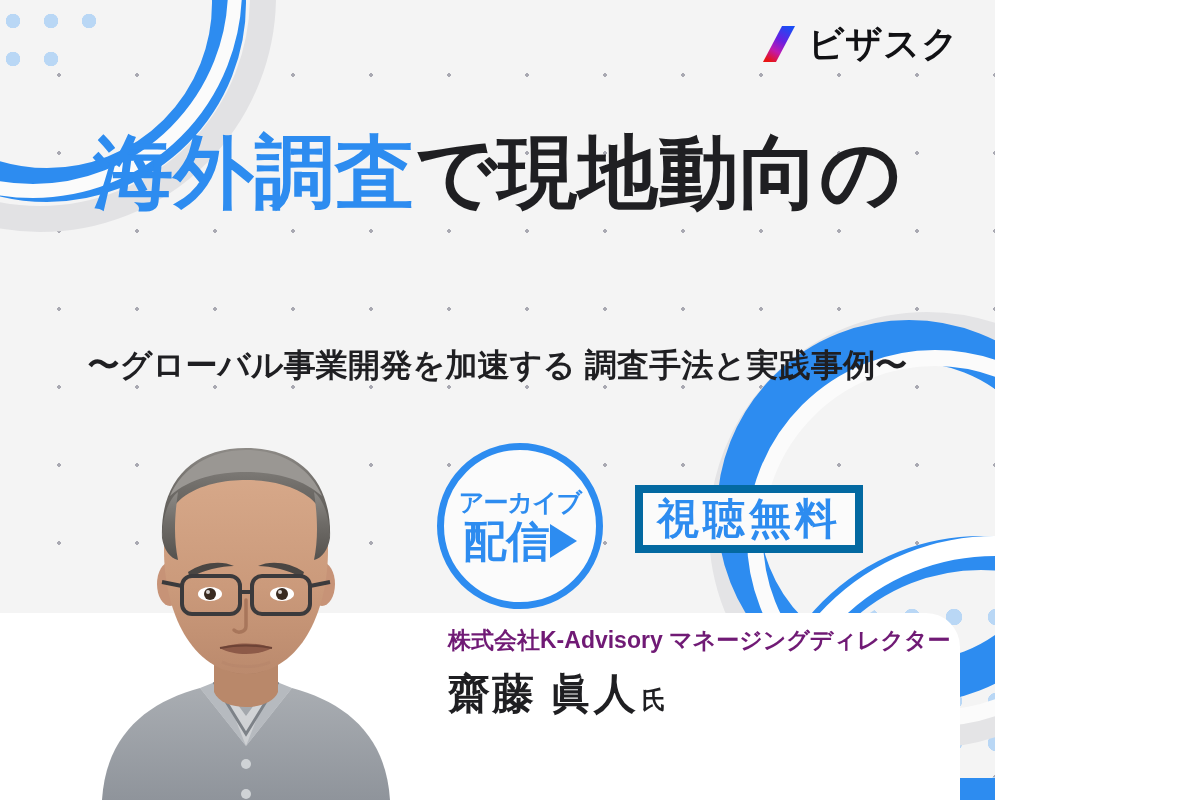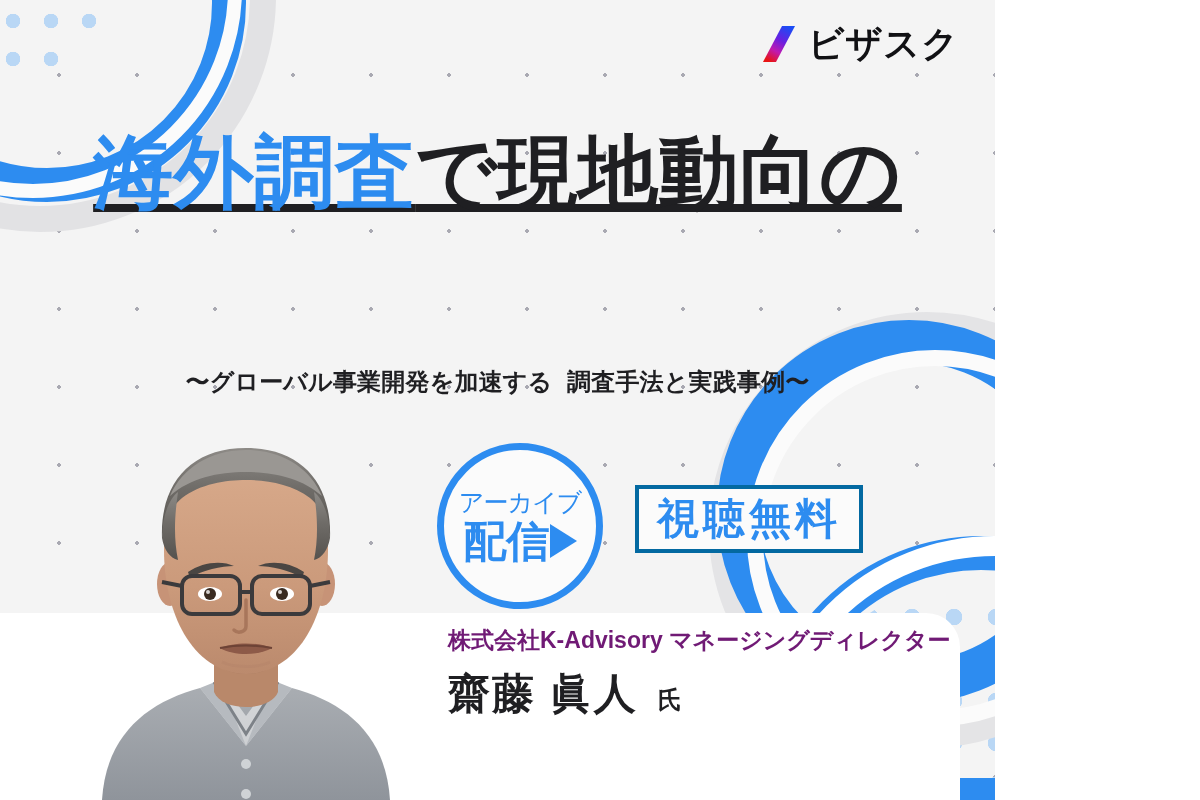--- a/index.html
+++ b/index.html
@@ -137,55 +137,53 @@
     text-align: center;
     z-index: 15;
   }
   .hl-line {
     font-size: 80px;
     font-weight: 900;
     line-height: 1.22;
     color: #1f1f22;
     letter-spacing: .5px;
     white-space: nowrap;
-    text-decoration: underline;
   }
   .hl-accent { color: #2d8cf0; }
 
   .subtitle {
     position: absolute;
-    left: 0; right: 0; top: 366px;
+    left: 0; right: 0; top: 344px;
     text-align: center;
-    font-size: 24px;
+    font-size: 32px;
     font-weight: 800;
     color: #1f1f22;
     letter-spacing: .2px;
     white-space: nowrap;
     z-index: 15;
-    font-family: Liberation Mono, monospace;
   }
 
   
   .badge-circle {
     position: absolute;
     left: 437px; top: 443px;
     width: 166px; height: 166px;
     border-radius: 50%;
     background: #fbfbfb;
     border: 7px solid #2d8cf0;
     display: flex;
     flex-direction: column;
     align-items: center;
     justify-content: center;
     z-index: 16;
     box-sizing: border-box;
   }
   .badge-circle-top {
     font-size: 25px;
-    font-weight: 400;
+    font-weight: 700;
     color: #2d8cf0;
     line-height: 1;
     letter-spacing: -1px;
     margin-bottom: 5px;
   }
   .badge-circle-main {
     display: flex;
     align-items: center;
     font-size: 43px;
     font-weight: 900;
@@ -197,21 +195,21 @@
     border-left: 27px solid #2d8cf0;
     border-top: 17px solid transparent;
     border-bottom: 17px solid transparent;
     display: inline-block;
   }
 
   .badge-rect {
     position: absolute;
     left: 635px; top: 485px;
     width: 228px; height: 68px;
-    border: 4px solid #0369a1;
+    border: 8px solid #0369a1;
     background: #fbfbfb;
     display: flex;
     align-items: center;
     justify-content: center;
     box-sizing: border-box;
     z-index: 16;
   }
   .badge-rect-text {
     font-size: 42px;
     font-weight: 900;
@@ -255,21 +253,21 @@
   .cred-line {
     font-size: 23px;
     font-weight: 700;
     color: #701a75;
     line-height: 1.42;
     white-space: nowrap;
   }
   .speaker-name-row {
     display: flex;
     align-items: baseline;
-    gap: 20px;
+    gap: 4px;
     margin-top: 16px;
   }
   .speaker-name {
     font-size: 42px;
     font-weight: 900;
     color: #1f1f22;
     letter-spacing: 2px;
     line-height: 1;
   }
   .speaker-suffix {

